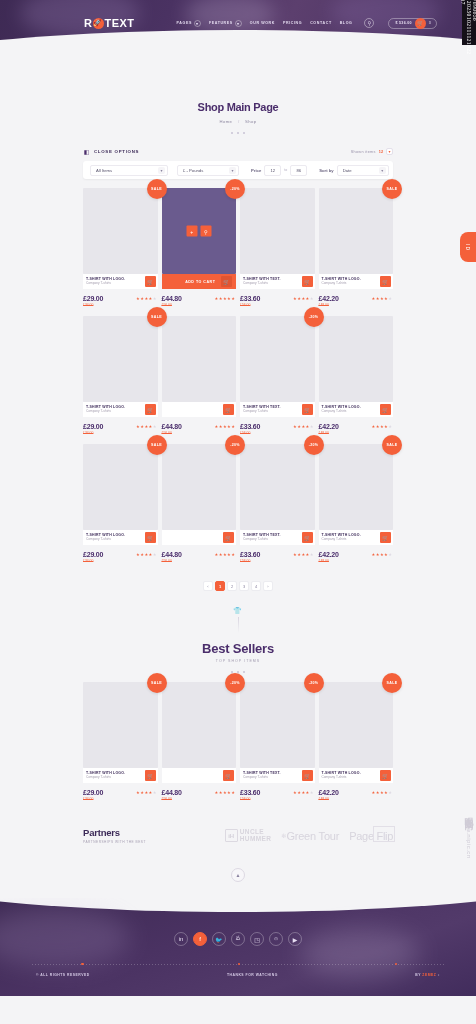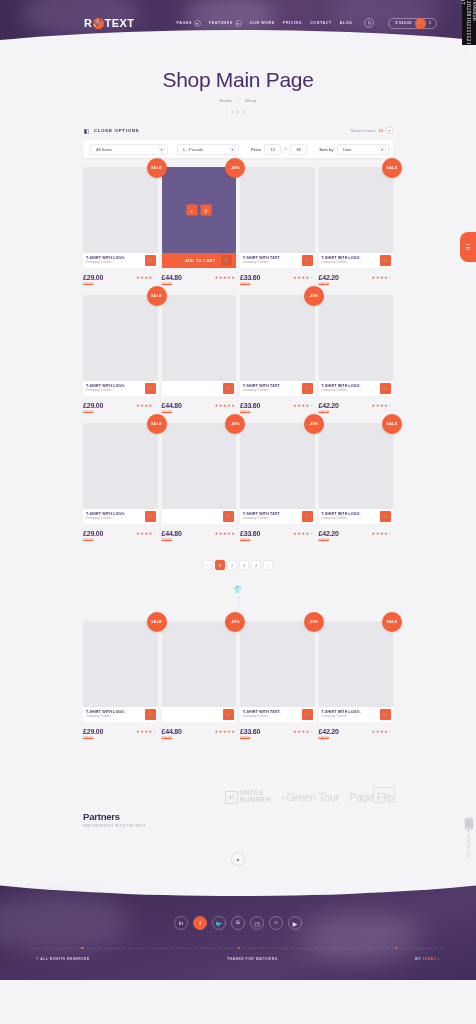--- a/index.html
+++ b/index.html
@@ -40,21 +40,21 @@
   .nav-item{display:flex;align-items:center;gap:2px;font-size:3.6px;font-weight:bold;color:#e2d9ee;letter-spacing:.6px;cursor:pointer;white-space:nowrap;}
   .caret{width:7px;height:7px;border-radius:50%;border:.5px solid rgba(255,255,255,.35);display:inline-flex;align-items:center;justify-content:center;font-size:4px;color:#e2d9ee;}
   .nav-search{width:10px;height:10px;border-radius:50%;border:.6px solid rgba(255,255,255,.4);display:flex;align-items:center;justify-content:center;font-size:5px;color:#e2d9ee;margin-left:4px;}
   .cart-pill{display:flex;align-items:center;gap:3px;margin-left:6px;height:11px;padding:0 3px 0 6px;border-radius:9px;border:.6px solid rgba(255,255,255,.35);}
   .cart-pill .price{font-size:3.6px;font-weight:bold;color:#e6ddf0;letter-spacing:.3px;}
   .cart-ico{width:11px;height:11px;border-radius:50%;background:#f4603a;display:flex;align-items:center;justify-content:center;font-size:5px;color:#fff;}
   .cart-count{font-size:3.6px;color:#e6ddf0;padding-right:2px;}
 
   
   .page-head{text-align:center;padding:22px 0 4px;}
-  .page-title{font-size:21px;font-weight:normal;color:#4a2d6b;letter-spacing:-.3px;}
+  .page-title{font-size:11px;font-weight:bold;color:#4a2d6b;letter-spacing:-.3px;margin-top:33px;}
   .crumbs{margin-top:6px;font-size:4.2px;color:#8d87a0;letter-spacing:.4px;}
   .crumbs span{margin:0 2px;}
   .crumbs .sep{color:#bbb4c8;}
   .dots{margin-top:8px;display:flex;justify-content:center;gap:4px;}
   .dots i{width:2px;height:2px;border-radius:50%;background:#c9c3d4;display:block;}
 
   
   .wrap{width:310px;margin:0 auto;}
   .opt-head{display:flex;align-items:center;justify-content:space-between;margin-top:10px;}
   .opt-left{display:flex;align-items:center;gap:4px;}
@@ -117,21 +117,21 @@
   .sec-div .line{width:1px;height:16px;background:linear-gradient(#d8d4e0,#f4f4f6);margin-top:2px;}
 
   
   .sec-head{text-align:center;margin-top:8px;}
   .sec-title{font-size:13px;font-weight:bold;color:#4a2d6b;letter-spacing:-.2px;}
   .sec-sub{font-size:3.6px;color:#a29bb0;letter-spacing:1px;margin-top:3px;}
 
   
   .partners{display:flex;align-items:center;margin-top:26px;}
   .partners-txt{width:70px;}
-  .partners-title{font-size:9.5px;font-weight:bold;color:#3d2b59;letter-spacing:-.2px;margin-top:45px;}
+  .partners-title{font-size:9.5px;font-weight:bold;color:#3d2b59;letter-spacing:-.2px;}
   .partners-sub{font-size:3.2px;color:#a8a1b4;letter-spacing:.5px;margin-top:2px;}
   .logos{display:flex;align-items:center;gap:10px;flex:1;justify-content:flex-end;}
   .lg{display:flex;align-items:center;color:#d9d6de;}
   .lg-uh{gap:2px;}
   .uh-box{width:13px;height:13px;border:1.2px solid #dcd9e1;border-radius:1px;display:flex;align-items:center;justify-content:center;font-size:6px;font-weight:bold;color:#d4d1da;}
   .uh-text{line-height:1.02;font-weight:bold;font-size:6.5px;letter-spacing:.4px;color:#d8d5dd;}
   .snow{position:relative;text-align:center;}
   .snow .flake{font-size:6px;color:#dcd9e1;}
   .snow .nm{font-size:11px;color:#d7d4dd;letter-spacing:-.2px;}
   .snow .bar{height:.8px;background:#e0dde4;margin-top:-1px;}
@@ -574,20 +574,29 @@
       <div class="pg">3</div>
       <div class="pg">4</div>
       <div class="pg">›</div>
     </div>
 
     <div class="sec-div">
       <span class="glyph">👕</span>
       <span class="line"></span>
     </div>
 
+    <div class="sec-head">
+      <div class="sec-title">Best Sellers</div>
+      <div class="sec-sub">TOP SHOP ITEMS</div>
+      <div class="dots">
+          <i></i>
+          <i></i>
+          <i></i>
+        </div>
+    </div>
     <div id="best-sellers-grid">
         <div class="grid">
           <div class="card">
             <div class="badge">SALE</div>
             <div class="thumb"></div>
             <div class="info">
               <div class="tt">
                 <div class="p-name">T-SHIRT WITH LOGO.</div>
                 <div class="p-cat">Company T-shirts</div>
               </div>

